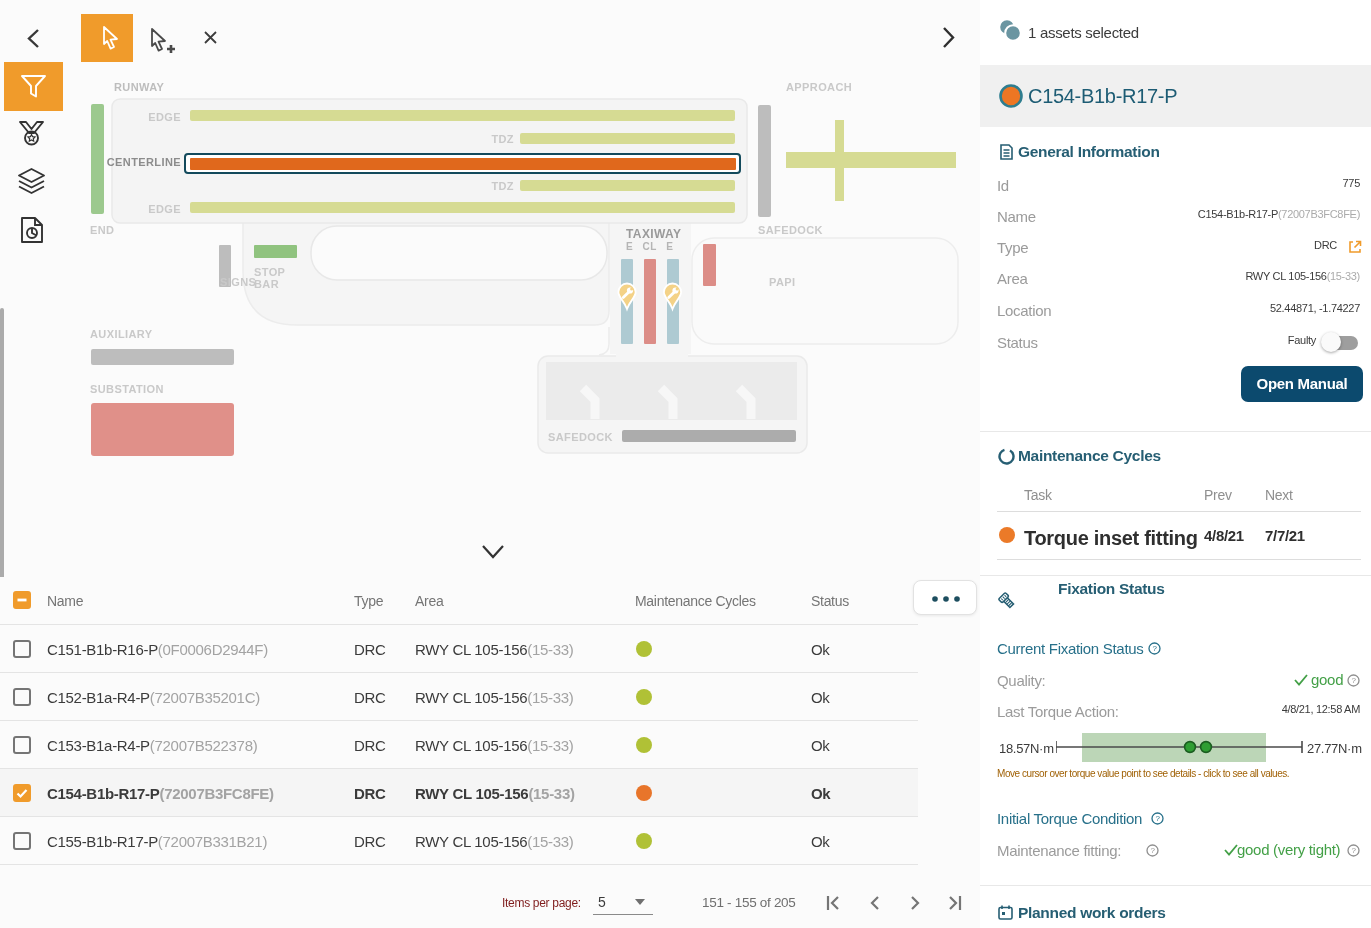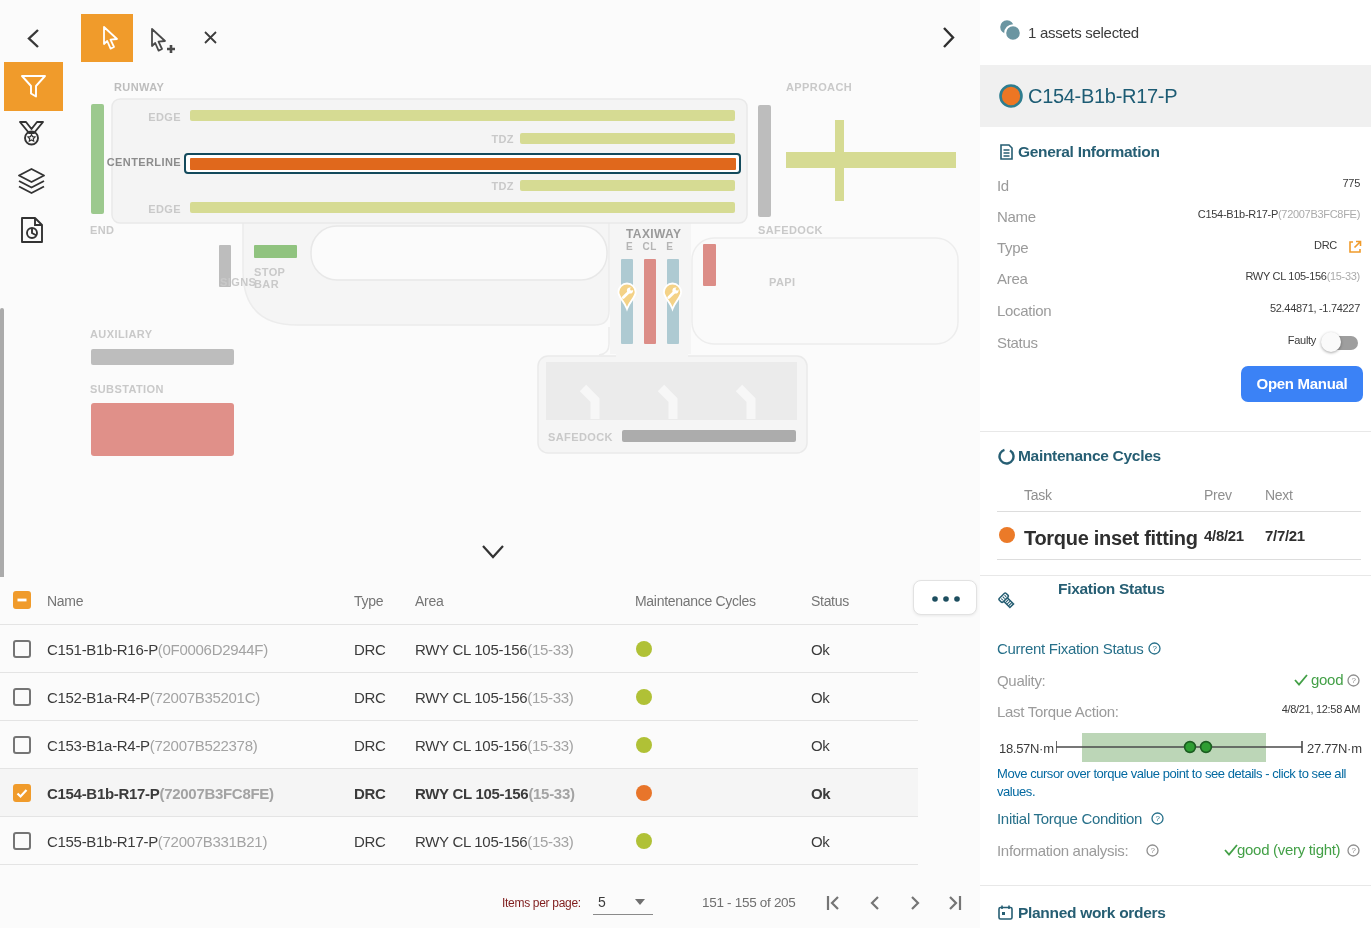--- a/index.html
+++ b/index.html
@@ -279,21 +279,21 @@
     <path d="M 8 1.5 L 12.5 1.5 L 12.5 6 M 12.5 1.5 L 6.5 7.5" fill="none" stroke="#f09b2b" stroke-width="1.6"></path>
   </svg>
   <div class="rowlabel" style="top:270px;">Area</div>
     <div class="rowval" style="top:270px;">RWY CL 105-156<span class="hex">(15-33)</span></div>
   <div class="rowlabel" style="top:302px;">Location</div>
     <div class="rowval" style="top:302px;">52.44871, -1.74227</div>
   <div class="rowlabel" style="top:334px;">Status</div>
     <div class="rowval" style="top:334px; right:55px;">Faulty</div>
   <div class="abs" style="left:1325px; top:336px; width:33px; height:14px; background:#9e9e9e; border-radius:7px;"></div>
   <div class="abs" style="left:1321px; top:332px; width:20px; height:20px; background:#fafafa; border-radius:50%; box-shadow:0 1px 3px rgba(0,0,0,0.35);"></div>
-  <div class="abs" style="left:1241px; top:366px; width:122px; height:36px; background:#3b82f6; border-radius:7px; color:#fff; font-weight:bold; font-size:15px; text-align:center; line-height:36px;">Open Manual</div>
+  <div class="abs" style="left:1241px; top:366px; width:122px; height:36px; background:#0c4a6e; border-radius:7px; color:#fff; font-weight:bold; font-size:15px; text-align:center; line-height:36px;">Open Manual</div>
 
   <div class="hr" style="top:431px;"></div>
 
   <svg class="abs" style="left:998px; top:448px;" width="17" height="17" viewBox="0 0 17 17">
     <circle cx="8.5" cy="8.5" r="7" fill="none" stroke="#265e73" stroke-width="2.4" stroke-dasharray="38 6" transform="rotate(-60 8.5 8.5)"></circle>
   </svg>
   <div class="sechead" style="top:447px;">Maintenance Cycles</div>
   <div class="abs" style="left:1024px; top:487px; font-size:14px; color:#8f8f8f;">Task</div>
   <div class="abs" style="left:1204px; top:487px; font-size:14px; color:#8f8f8f;">Prev</div>
   <div class="abs" style="left:1265px; top:487px; font-size:14px; color:#8f8f8f;">Next</div>
@@ -335,28 +335,28 @@
   <div class="abs" style="left:999px; top:741px; font-size:13px; color:#3b3b3b;">18.57N·m</div>
   <div class="abs" style="left:1307px; top:741px; font-size:13px; color:#3b3b3b;text-align:center;">27.77N·m</div>
   <div class="abs" style="left:1082px; top:733px; width:184px; height:29px; background:#bcd6b7;"></div>
   <svg class="abs" style="left:1056px; top:738px;" width="248" height="18" viewBox="0 0 248 18">
     <line x1="0" y1="3" x2="0" y2="15" stroke="#4a4a4a" stroke-width="1.6"></line>
     <line x1="246" y1="3" x2="246" y2="15" stroke="#4a4a4a" stroke-width="1.6"></line>
     <line x1="0" y1="9" x2="246" y2="9" stroke="#4a4a4a" stroke-width="1.4"></line>
     <circle cx="134" cy="9" r="5.4" fill="#2f9e33" stroke="#1b5e20" stroke-width="1.6"></circle>
     <circle cx="150" cy="9" r="5.4" fill="#2f9e33" stroke="#1b5e20" stroke-width="1.6"></circle>
   </svg>
-  <div class="abs" style="left:997px; top:765px; width:356px; font-size:13px; letter-spacing:-0.45px; color:#0369a1; line-height:17.5px;">Move cursor over torque value point to see details - click to see all values.</div>
+  <div class="abs" style="left:997px; top:765px; width:356px; font-size:10px; letter-spacing:-0.45px; color:#a16207; line-height:17.5px;">Move cursor over torque value point to see details - click to see all values.</div>
 
   <div class="teallink" style="top:810px;">Initial Torque Condition</div>
   <svg class="abs" style="left:1151px; top:812px;" width="13" height="13" viewBox="0 0 13 13">
     <circle cx="6.5" cy="6.5" r="5.5" fill="none" stroke="#27708a" stroke-width="1.3"></circle>
     <text x="6.5" y="9.4" font-size="8" fill="#27708a" text-anchor="middle" font-family="Liberation Sans">?</text>
   </svg>
-  <div class="rowlabel" style="top:842px;">Information analysis:</div>
+  <div class="rowlabel" style="top:842px;">Maintenance fitting:</div>
   <svg class="abs" style="left:1146px; top:844px;" width="13" height="13" viewBox="0 0 13 13">
     <circle cx="6.5" cy="6.5" r="5.5" fill="none" stroke="#8f8f8f" stroke-width="1.3"></circle>
     <text x="6.5" y="9.4" font-size="8" fill="#8f8f8f" text-anchor="middle" font-family="Liberation Sans">?</text>
   </svg>
   <svg class="abs" style="left:1224px; top:844px;" width="14" height="12" viewBox="0 0 14 12">
       <path d="M 1 6 L 5 10.5 L 13 1" fill="none" stroke="#43a047" stroke-width="1.8"></path>
     </svg>
   <div class="greenval" style="left:1237px; top:841px;">good (very tight)</div>
   <svg class="abs" style="left:1347px; top:844px;" width="13" height="13" viewBox="0 0 13 13">
     <circle cx="6.5" cy="6.5" r="5.5" fill="none" stroke="#8f8f8f" stroke-width="1.3"></circle>

